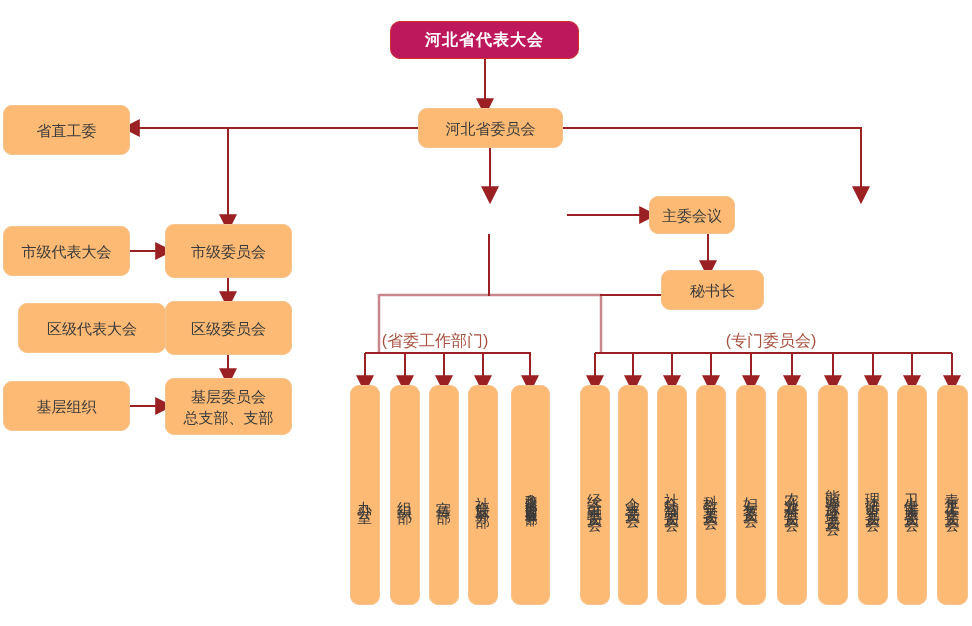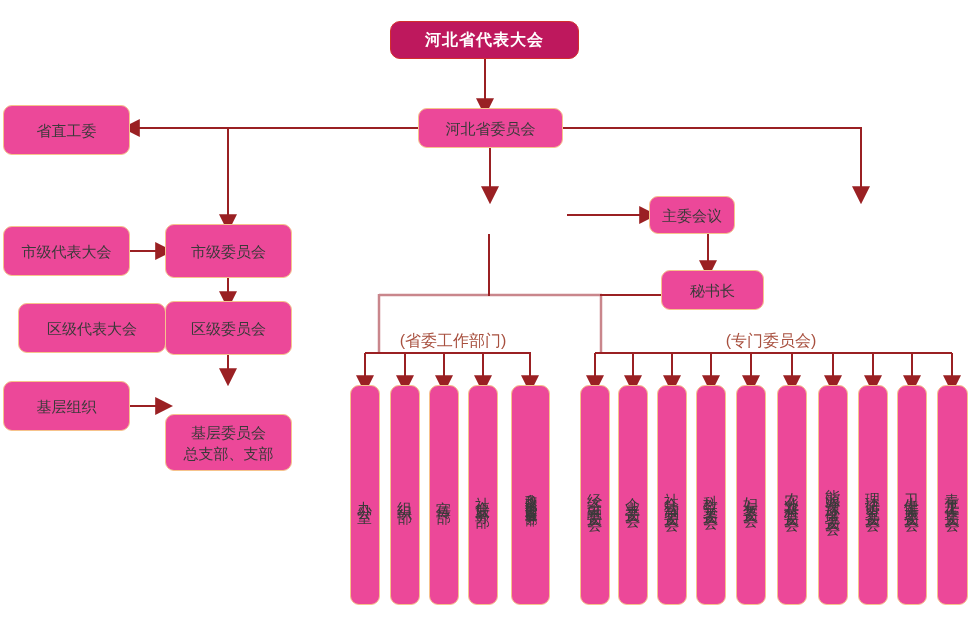--- a/index.html
+++ b/index.html
@@ -3,29 +3,29 @@
 <meta charset="utf-8">
 <style>
   html,body { margin:0; padding:0; background:#ffffff; }
   .stage {
     position:relative; width:972px; height:626px; background:#ffffff;
     font-family:"Liberation Sans","DejaVu Sans",sans-serif; overflow:hidden;
   }
   .wires { position:absolute; left:0; top:0; z-index:0; }
   .box {
     position:absolute; z-index:1; box-sizing:border-box;
-    background:#ec4899; border:1.5px solid #f6c38c; border-radius:9px;
+    background:#fdba74; border:1.5px solid #f6c38c; border-radius:9px;
     display:flex; align-items:center; justify-content:center;
     font-size:15px; color:#3a3a3a; text-align:center; line-height:1.4;
   }
   .root {
     background:#be185d; border:1.5px solid #d32f2d; border-radius:10px;
     color:#ffffff; font-weight:bold; font-size:16px; letter-spacing:1px;
   }
-  .pre { white-space:pre-line;margin-top:36px; }
+  .pre { white-space:pre-line; }
   .vbox span {
     writing-mode:vertical-rl; text-orientation:mixed;
     letter-spacing:4px; font-size:15px;
   }
   .vbox.small span { font-size:12.5px; letter-spacing:1.5px; }
   .glabel {
     position:absolute; z-index:1; color:#a8503f; font-size:16px;
     text-align:center;
   }
 </style>
@@ -93,21 +93,21 @@
   <div class="box" style="left:661px;top:270px;width:103px;height:40px">秘书长</div>
 
   <div class="box" style="left:3px;top:226px;width:127px;height:50px">市级代表大会</div>
   <div class="box" style="left:165px;top:224px;width:127px;height:54px">市级委员会</div>
   <div class="box" style="left:18px;top:303px;width:148px;height:50px">区级代表大会</div>
   <div class="box" style="left:3px;top:381px;width:127px;height:50px">基层组织</div>
   <div class="box" style="left:165px;top:301px;width:127px;height:54px">区级委员会</div>
   <div class="box pre" style="left:165px;top:378px;width:127px;height:57px">基层委员会
 总支部、支部</div>
 
-  <div class="glabel" style="left:365px;top:331px;width:176px">(省委工作部门)</div>
+  <div class="glabel" style="left:347px;top:331px;width:176px">(省委工作部门)</div>
   <div class="glabel" style="left:683px;top:331px;width:176px">(专门委员会)</div>
 
   <div class="box vbox" style="left:350px;top:385px;width:30px;height:220px">
       <span>办公室</span>
     </div>
   <div class="box vbox" style="left:390px;top:385px;width:30px;height:220px">
       <span>组织部</span>
     </div>
   <div class="box vbox" style="left:429px;top:385px;width:30px;height:220px">
       <span>宣传部</span>

